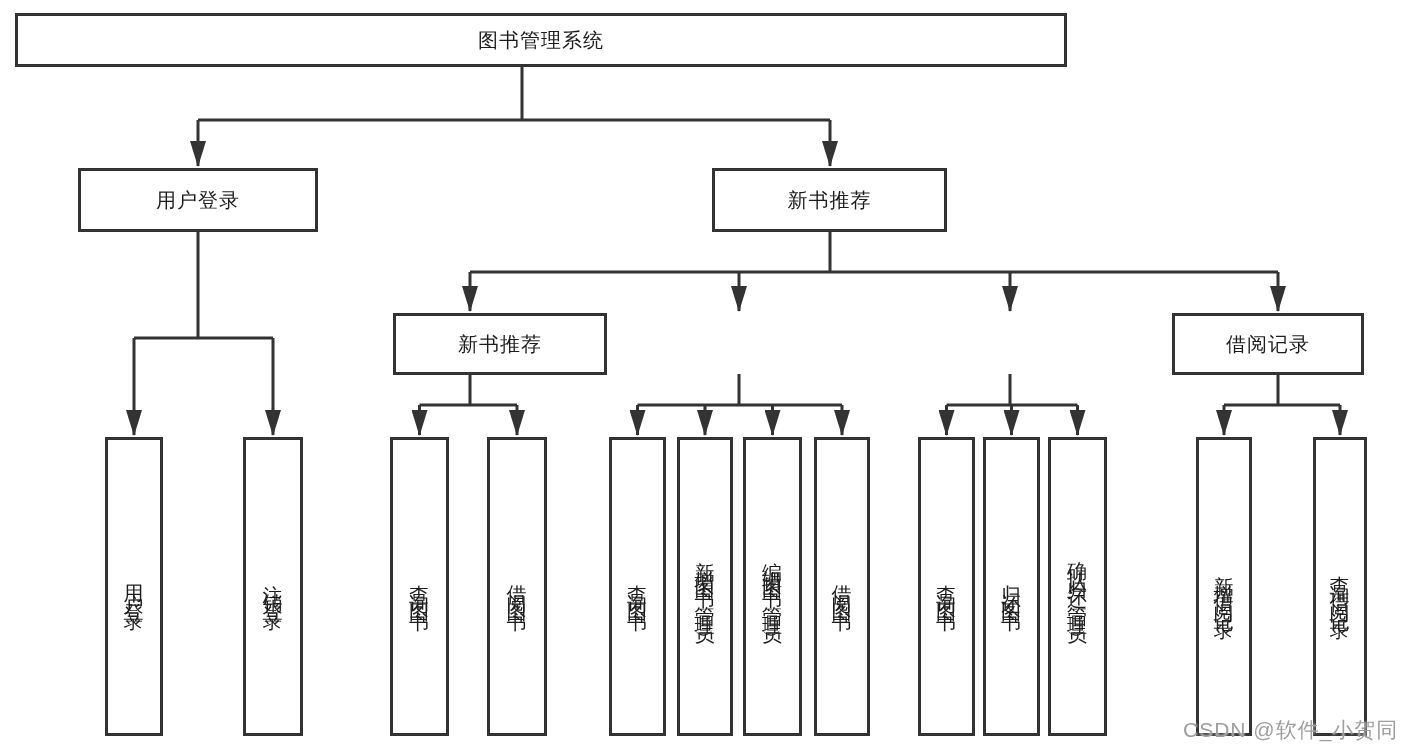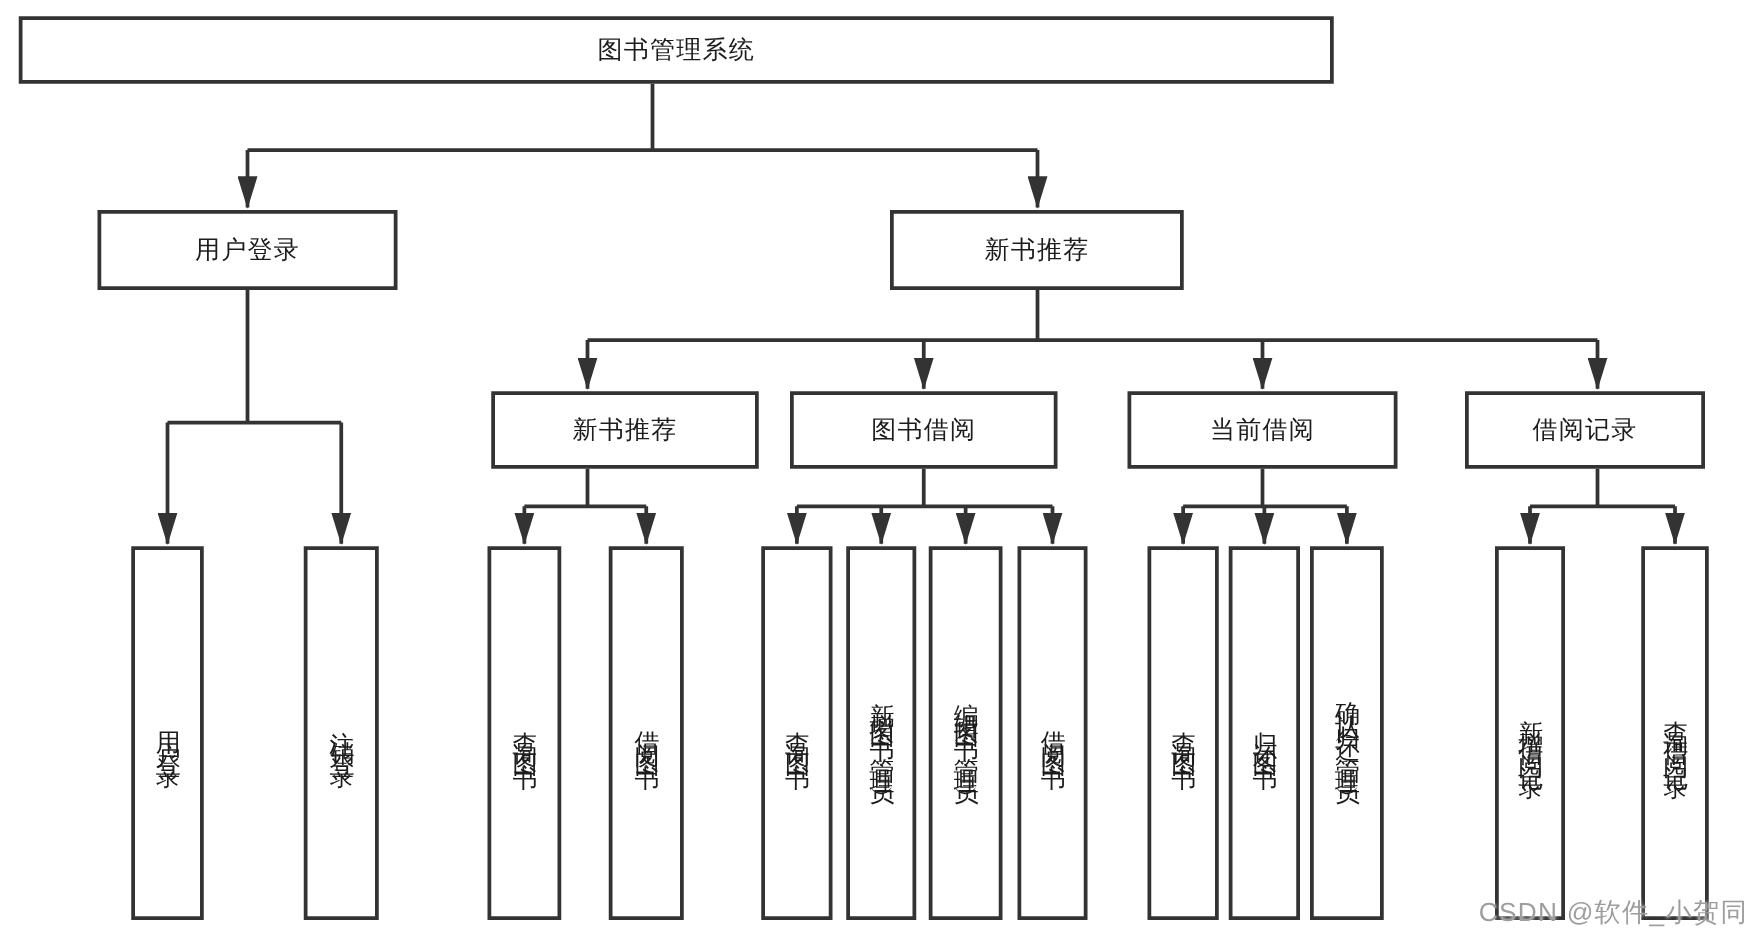--- a/index.html
+++ b/index.html
@@ -87,22 +87,20 @@
     <line class="c" x1="1224" y1="405" x2="1224" y2="435" marker-end="url(#ah)"></line>
     <line class="c" x1="1340" y1="405" x2="1340" y2="435" marker-end="url(#ah)"></line>
   </svg>
 
   <div class="box hbox" style="left:15px;top:13px;width:1052px;height:54px;text-align:center;">图书管理系统</div>
 
   <div class="box hbox" style="left:78px;top:168px;width:240px;height:64px;">用户登录</div>
   <div class="box hbox" style="left:712px;top:168px;width:235px;height:64px;">新书推荐</div>
 
   <div class="box hbox" style="left:363px;top:313px;width:214px;height:62px;margin-left:30px;">新书推荐</div>
-  <div class="box hbox" style="left:632px;top:313px;width:214px;height:62px;">图书借阅</div>
-  <div class="box hbox" style="left:902px;top:313px;width:216px;height:62px;">当前借阅</div>
   <div class="box hbox" style="left:1172px;top:313px;width:192px;height:62px;">借阅记录</div>
 
   <div class="box vbox" style="left:105px;top:437px;width:58px;height:299px;">用户登录</div>
   <div class="box vbox" style="left:243px;top:437px;width:60px;height:299px;">注销登录</div>
 
   <div class="box vbox" style="left:390px;top:437px;width:59px;height:299px;">查询图书</div>
   <div class="box vbox" style="left:487px;top:437px;width:60px;height:299px;">借阅图书</div>
 
   <div class="box vbox" style="left:609px;top:437px;width:57px;height:299px;">查询图书</div>
   <div class="box vbox" style="left:677px;top:437px;width:56px;height:299px;">新增图书（管理员）</div>

